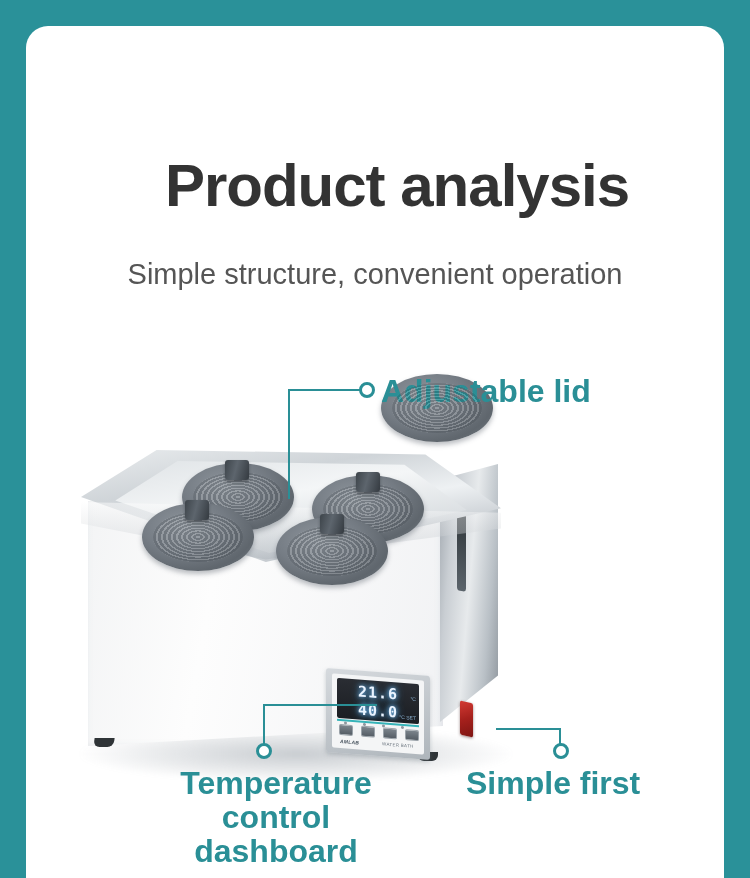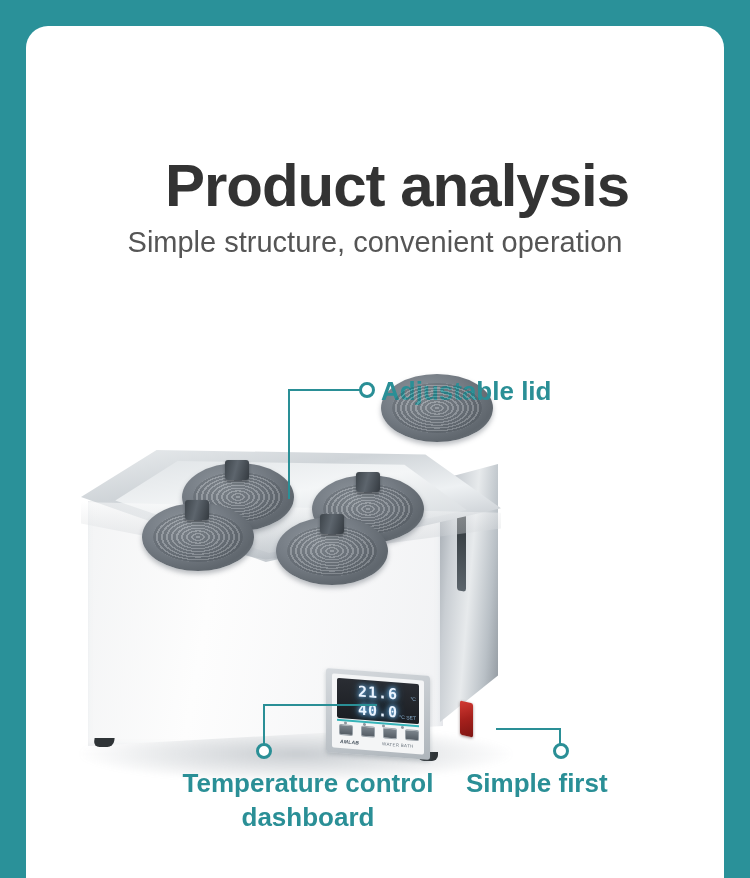--- a/index.html
+++ b/index.html
@@ -21,37 +21,37 @@
   .title{
     position:absolute;left:0;top:125px;width:698px;
     text-align:center;
     font-size:60px;font-weight:bold;
     letter-spacing:-1px;
     color:#333333;
     white-space:nowrap;
     margin-left:22px;
   }
   .subtitle{
-    position:absolute;left:0;top:196px;width:698px;
+    position:absolute;left:0;top:228px;width:698px;
     text-align:center;
     font-size:29px;line-height:40px;
     color:#555555;
     font-weight:400;
   }
   
   .callout{
     position:absolute;
     color:#2a8f96;
-    font-size:26px;
+    font-size:32px;
     font-weight:bold;
     line-height:34px;
     white-space:nowrap;
   }
   .callout.lid{left:355px;top:348px;}
-  .callout.temp{left:120px;top:740px;text-align:center;width:260px;white-space:normal;margin-left:32px;}
+  .callout.temp{left:120px;top:740px;text-align:center;width:260px;white-space:normal;}
   .callout.switch{left:440px;top:740px;}
 
   .ring{
     position:absolute;
     width:16px;height:16px;
     border:3px solid #2a8f96;
     border-radius:50%;
     background:#ffffff;
     box-sizing:border-box;
   }

